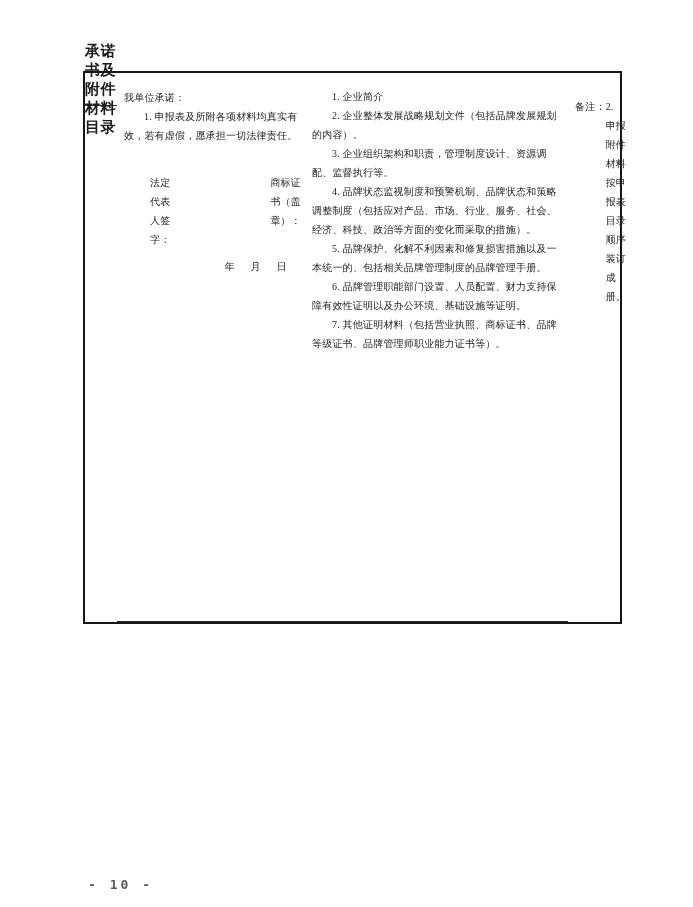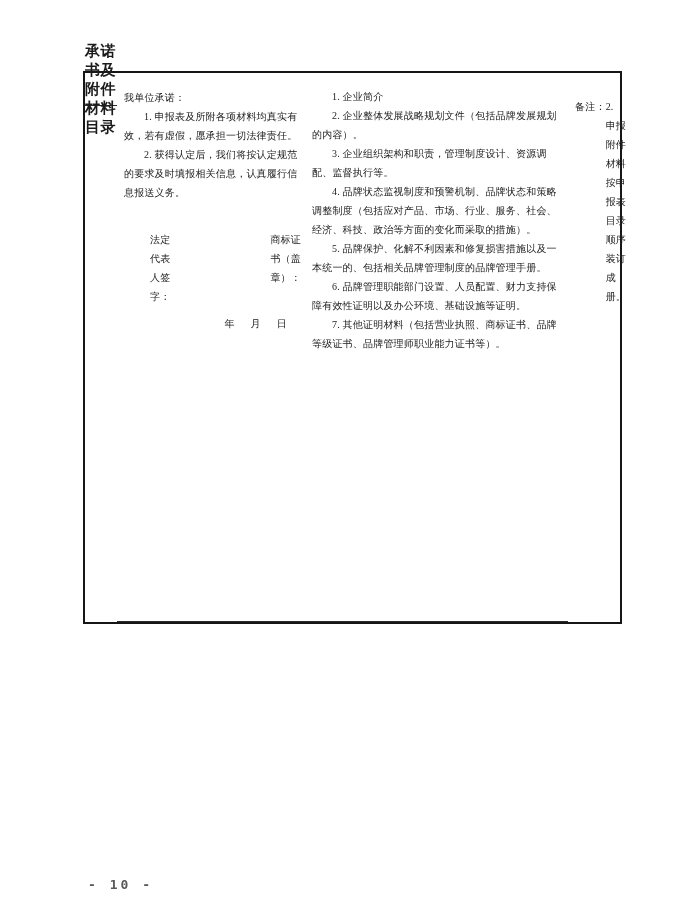--- a/index.html
+++ b/index.html
@@ -93,21 +93,20 @@
 </head>
 <body>
 
 <div class="doc-table">
 
   <div class="row-title">承诺书及附件材料目录</div>
 
   <div class="sec sec-commit">
     <p>我单位承诺：</p>
     <p class="indent">1. 申报表及所附各项材料均真实有效，若有虚假，愿承担一切法律责任。</p>
-    <p class="indent">2. 获得认定后，我们将按认定规范的要求及时填报相关信息，认真履行信息报送义务。</p>
     <div class="sig-row">
       <span class="sig-label">法定代表人签字：</span>
       <span class="unit-label">商标证书（盖章）：</span>
     </div>
     <div class="date-row">
       <span>年</span>
       <span>月</span>
       <span>日</span>
     </div>
   </div>

